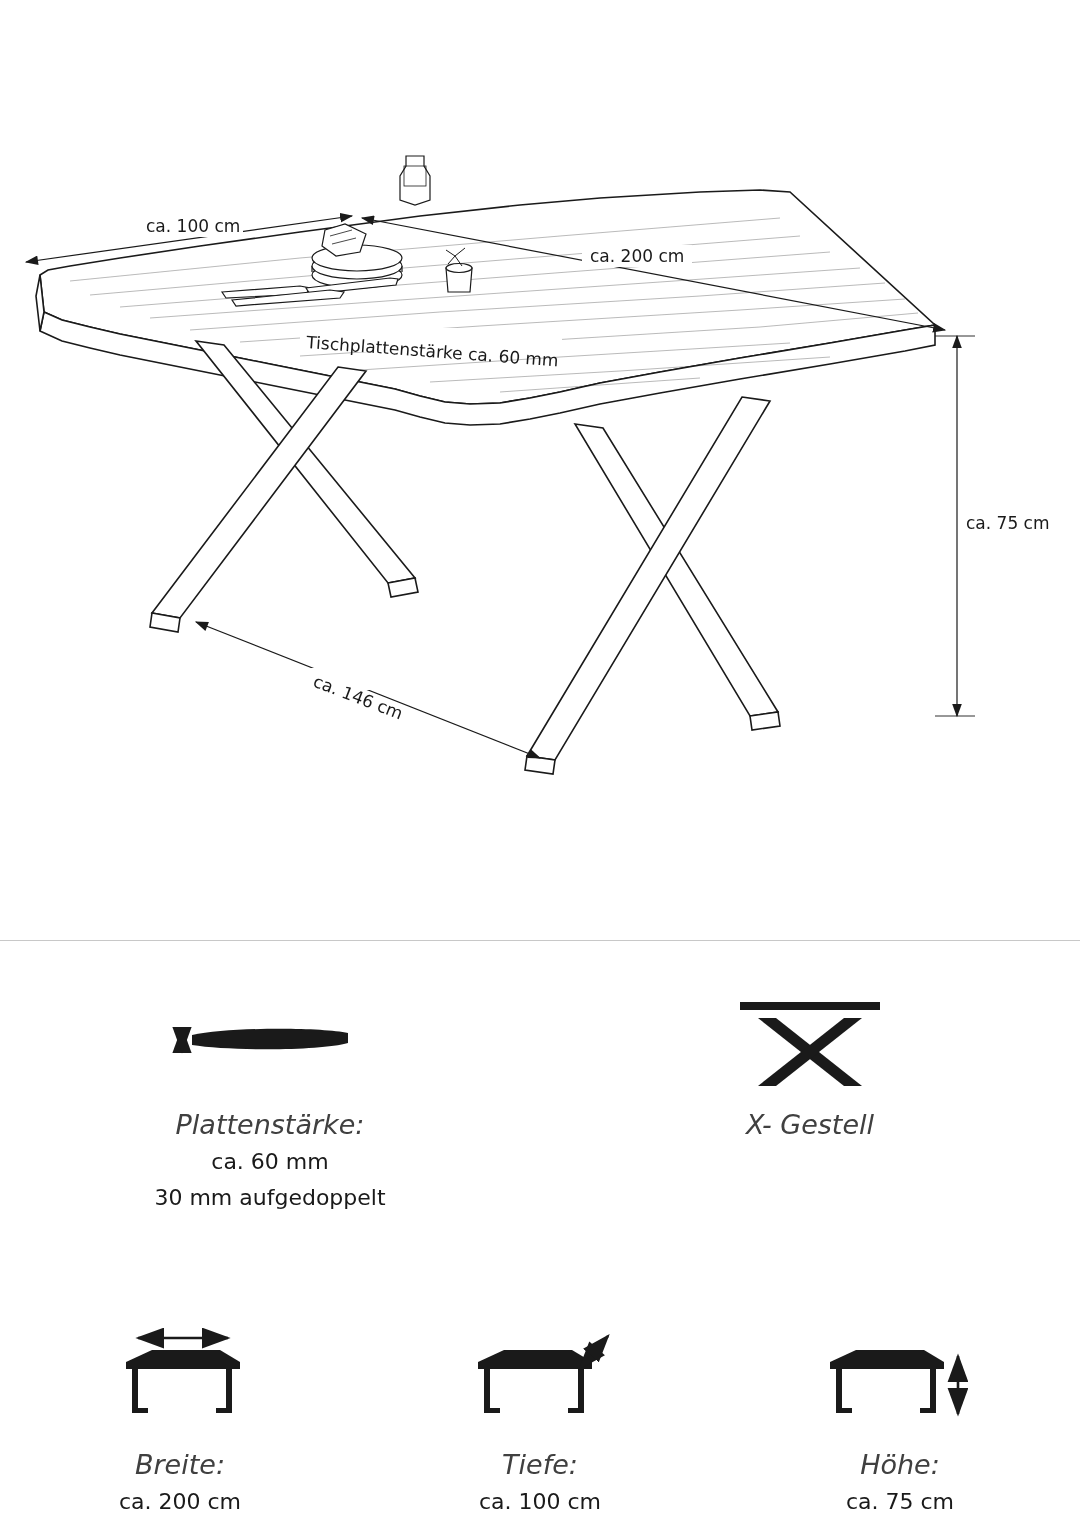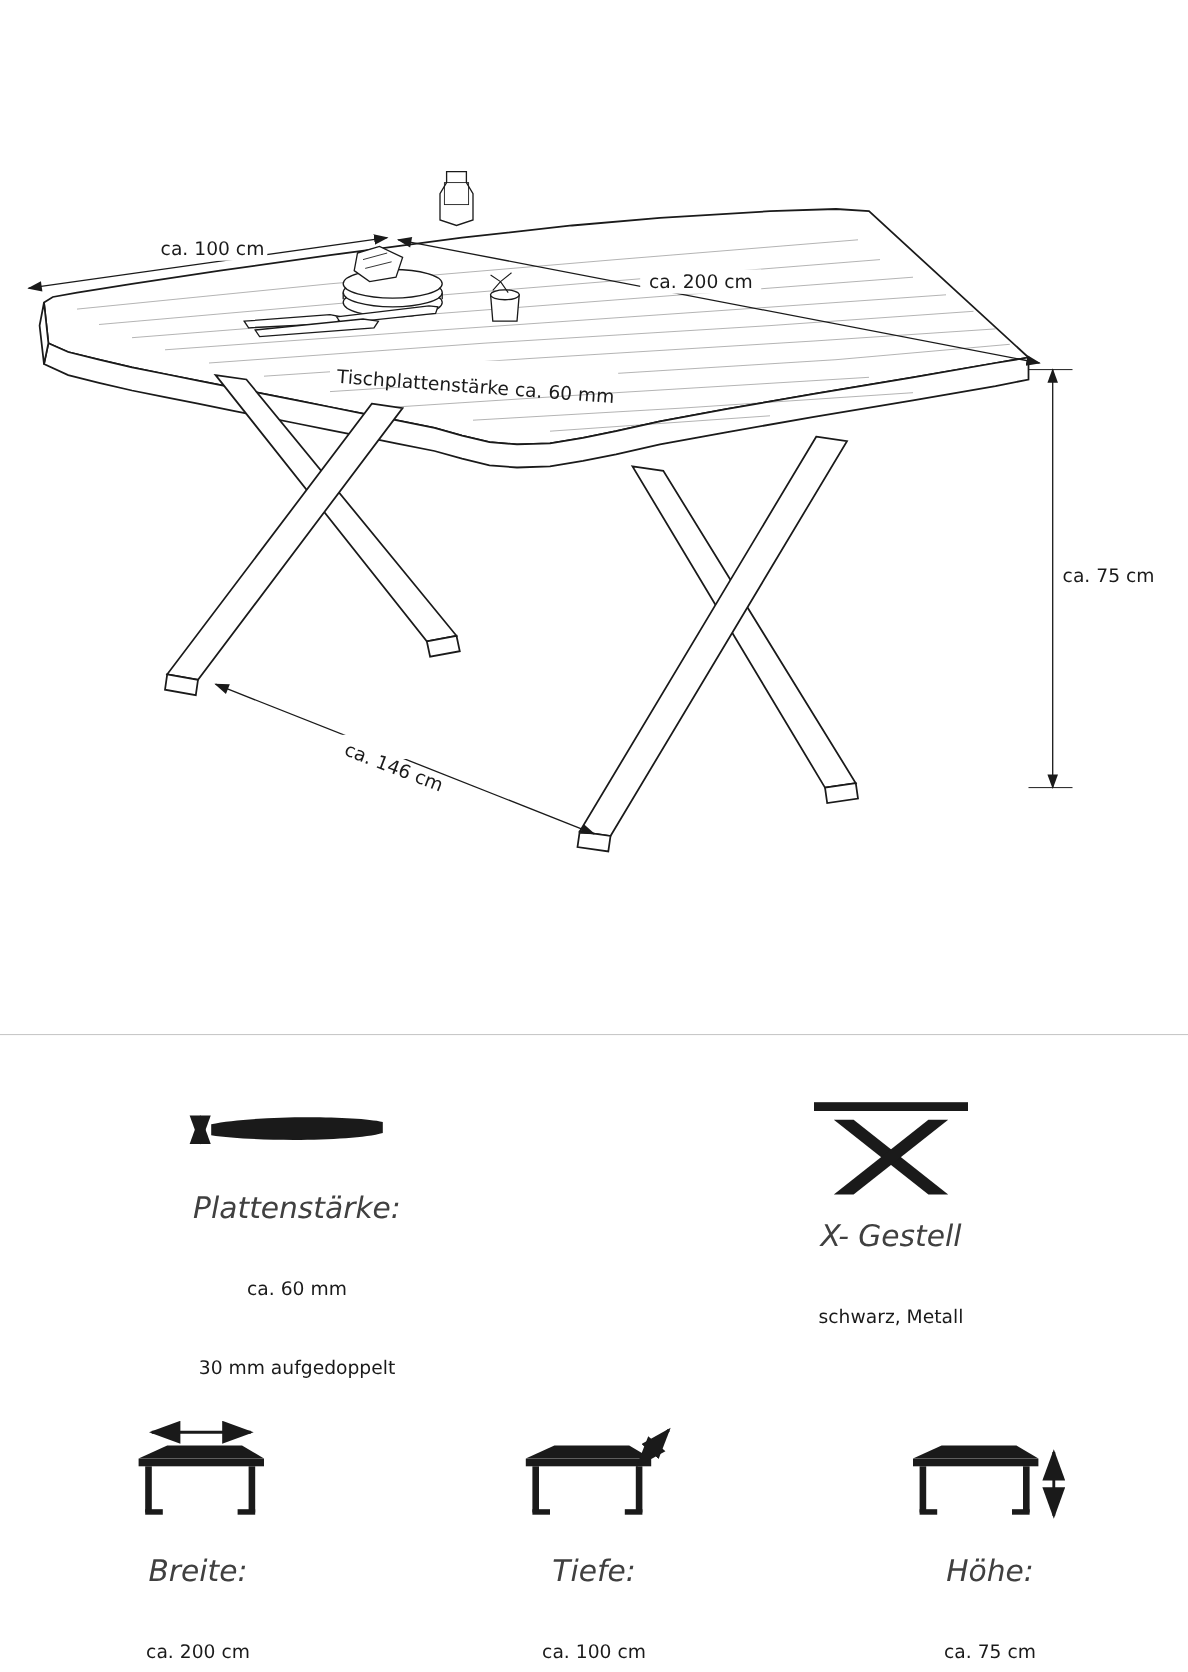--- a/index.html
+++ b/index.html
@@ -57,21 +57,21 @@
     left: 0;
     top: 941px;
     width: 1080px;
     height: 579px;
   }
   .feature-row {
     display: flex;
     width: 1080px;
   }
   .feature-row.row-1 { height: 300px; }
-  .feature-row.row-2 { height: 279px; }
+  .feature-row.row-2 { height: 279px; align-items: flex-end; }
 
   .feature-cell {
     flex: 1 1 360px;
     width: 360px;
     display: flex;
     flex-direction: column;
     align-items: center;
     box-sizing: border-box;
   }
   .row-1 .feature-cell { padding-top: 55px; }
@@ -89,25 +89,24 @@
 
   .feature-title {
     font-size: 27px;
     line-height: 38px;
     text-align: center;
     margin-top: 14px;
     color: #404040;
     font-style: italic;
   }
   .feature-sub {
-    font-size: 17px;
+    font-size: 22px;
     line-height: 36px;
     text-align: center;
     color: #1a1a1a;
-    margin-top: 36px;
   }
 </style>
 </head>
 <body>
 
 <div id="drawing-panel">
   <svg id="drawing-svg" viewBox="0 0 1080 940">
     <defs>
       <marker id="arrowEnd" markerWidth="12" markerHeight="12" refX="10" refY="4" orient="auto">
         <path d="M0,0 L11,4 L0,8 z" fill="#1a1a1a"></path>
@@ -242,21 +241,20 @@
 
     <div class="feature-cell">
       <div class="feature-icon">
         <svg width="160" height="96" viewBox="0 0 160 96">
           <rect x="10" y="6" width="140" height="8" fill="#1a1a1a"></rect>
           <path d="M28,22 L46,22 L132,90 L114,90 Z" fill="#1a1a1a"></path>
           <path d="M114,22 L132,22 L46,90 L28,90 Z" fill="#1a1a1a"></path>
         </svg>
       </div>
       <div class="feature-title">X- Gestell</div>
-      <div class="feature-sub">schwarz, Metall</div>
     </div>
   </div>
 
   <div class="feature-row row-2">
 
     <div class="feature-cell">
       <div class="feature-icon">
         <svg width="200" height="110" viewBox="0 0 200 110">
           <line x1="58" y1="16" x2="148" y2="16" stroke="#1a1a1a" stroke-width="2.6" marker-start="url(#arrowStart)" marker-end="url(#arrowEnd)"></line>
           <path d="M46,40 L72,28 L140,28 L160,40 Z" fill="#1a1a1a"></path>

